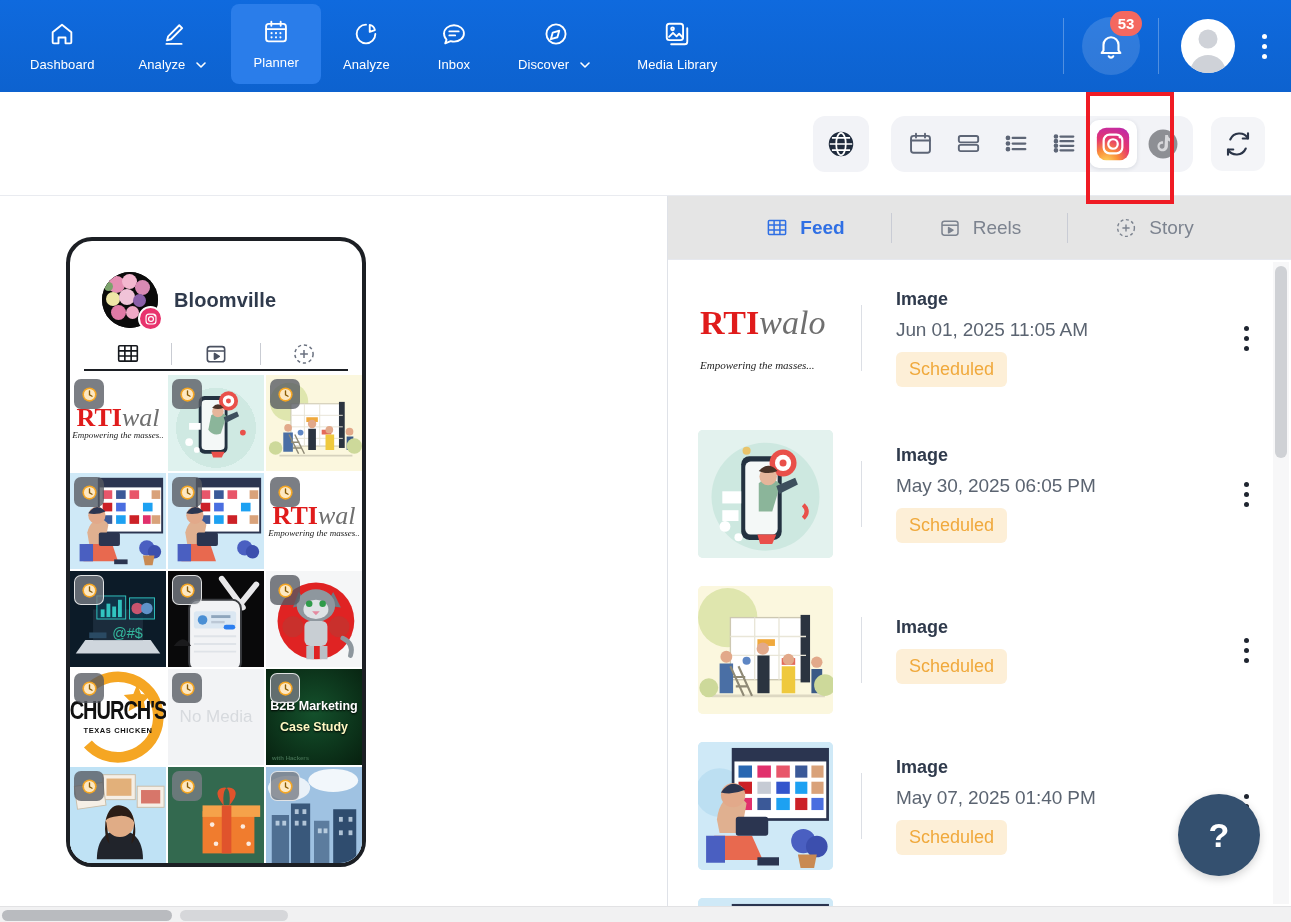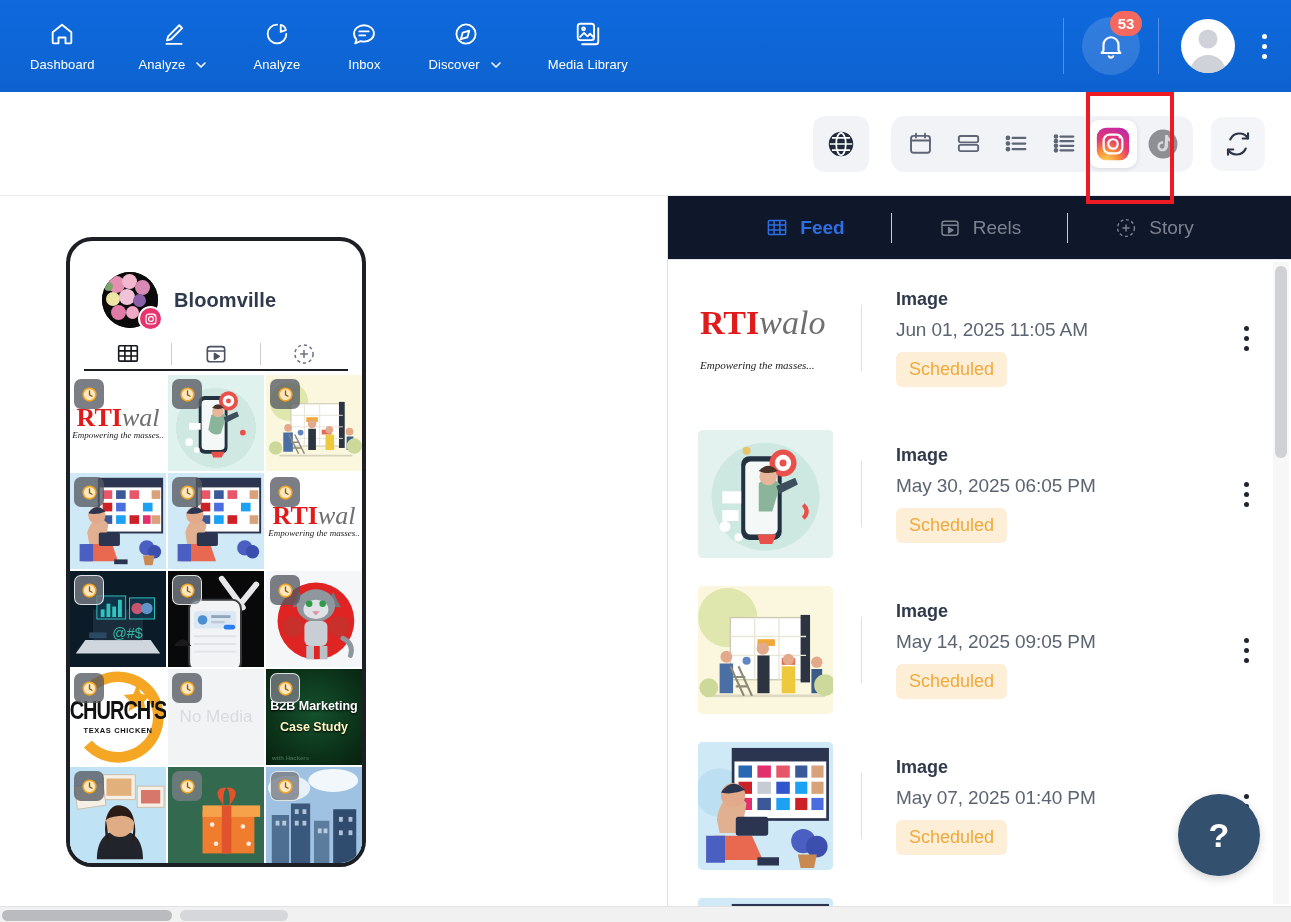--- a/index.html
+++ b/index.html
@@ -274,21 +274,21 @@
   .cell .art { position:absolute; inset:0; }
   .cell .lbl {
     position:absolute; inset:0;
     display:flex; align-items:center; justify-content:center;
     text-align:center; line-height:1.05;
   }
 
   
   .feedtabs {
     height: 64px;
-    background: #0f172a;
+    background: #e5e5e5;
     display: flex;
     align-items: center;
     justify-content: center;
     gap: 0;
     border-bottom: 1px solid #e6e8ee;
   }
   .ft {
     display: flex; align-items: center; gap: 11px;
     font-size: 19px;
     color: #7c838f;
@@ -408,20 +408,37 @@
           </svg>
       </span>
       <span class="nav-label-row">
         <span>Analyze</span>
         <svg width="16" height="16" viewBox="0 0 24 24" fill="none" stroke="#fff" stroke-width="2.4" stroke-linecap="round" stroke-linejoin="round">
             <path d="m6 9 6 6 6-6"></path>
           </svg>
       </span>
     </div>
 
+    <div class="nav-item active">
+      <span class="nav-icon">
+        <svg width="28" height="28" viewBox="0 0 24 24" fill="none" stroke="#fff" stroke-width="1.6" stroke-linecap="round" stroke-linejoin="round">
+            <rect x="3.5" y="5" width="17" height="15" rx="2.2"></rect>
+            <path d="M3.5 9.5h17M8 3.2v3.4M16 3.2v3.4"></path>
+            <circle cx="8.2" cy="13" r=".9" fill="#fff" stroke="none"></circle>
+            <circle cx="12" cy="13" r=".9" fill="#fff" stroke="none"></circle>
+            <circle cx="15.8" cy="13" r=".9" fill="#fff" stroke="none"></circle>
+            <circle cx="8.2" cy="16.6" r=".9" fill="#fff" stroke="none"></circle>
+            <circle cx="12" cy="16.6" r=".9" fill="#fff" stroke="none"></circle>
+            <circle cx="15.8" cy="16.6" r=".9" fill="#fff" stroke="none"></circle>
+          </svg>
+      </span>
+      <span class="nav-label-row">
+          <span>Planner</span>
+        </span>
+    </div>
 
     <div class="nav-item">
       <span class="nav-icon">
         <svg width="28" height="28" viewBox="0 0 24 24" fill="none" stroke="#fff" stroke-width="1.6" stroke-linecap="round" stroke-linejoin="round">
             <path d="M20 12a8 8 0 1 1-8-8"></path>
             <path d="M15.2 4.2A5.6 5.6 0 0 1 19.6 8.6l-4.4 1.6z"></path>
           </svg>
       </span>
       <span class="nav-label-row">
           <span>Analyze</span>
@@ -1140,21 +1157,20 @@
               <circle cx="88" cy="59" r="4.2" fill="#e2a98a"></circle>
             <path d="M10 84h84" stroke="#ddd8c2" stroke-width="2"></path>
             <path d="M24 62 34 84M30 62 40 84M26 70h9M28 77h9" stroke="#8f8a76" stroke-width="1.6" fill="none"></path>
             <circle cx="8" cy="78" r="7" fill="#cdd99a"></circle>
               <circle cx="94" cy="76" r="8" fill="#cdd99a"></circle>
           </svg>
         </div>
         <span class="post-sep"></span>
         <div class="post-body">
           <div class="post-type">Image</div>
-          <div class="post-date">May 14, 2025 09:05 PM</div>
           <div class="badge">Scheduled</div>
         </div>
         <div class="post-kebab">
             <i></i>
             <i></i>
             <i></i>
           </div>
       </div>
 
       <div class="post">

